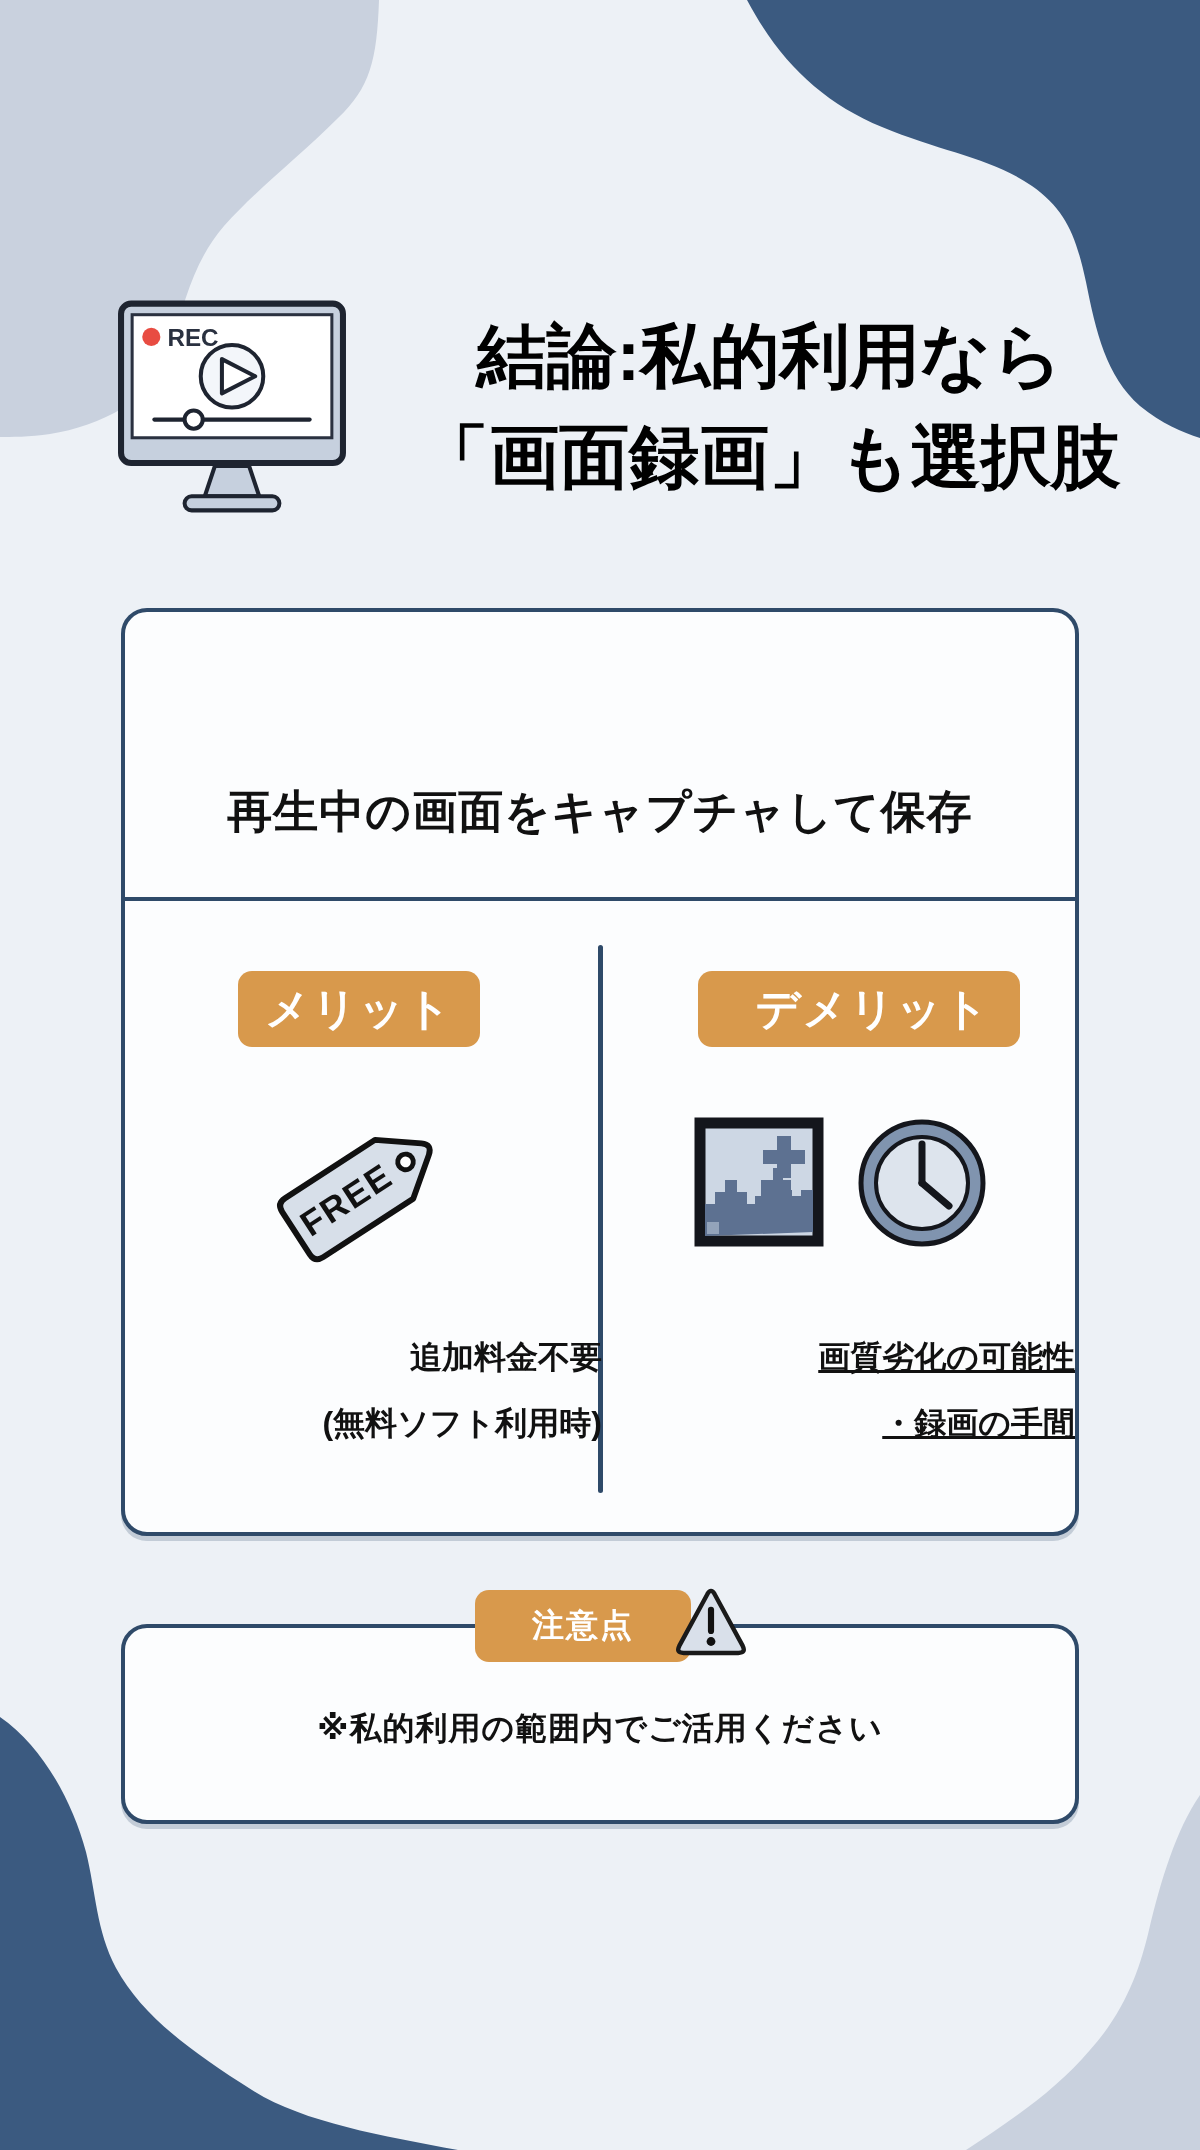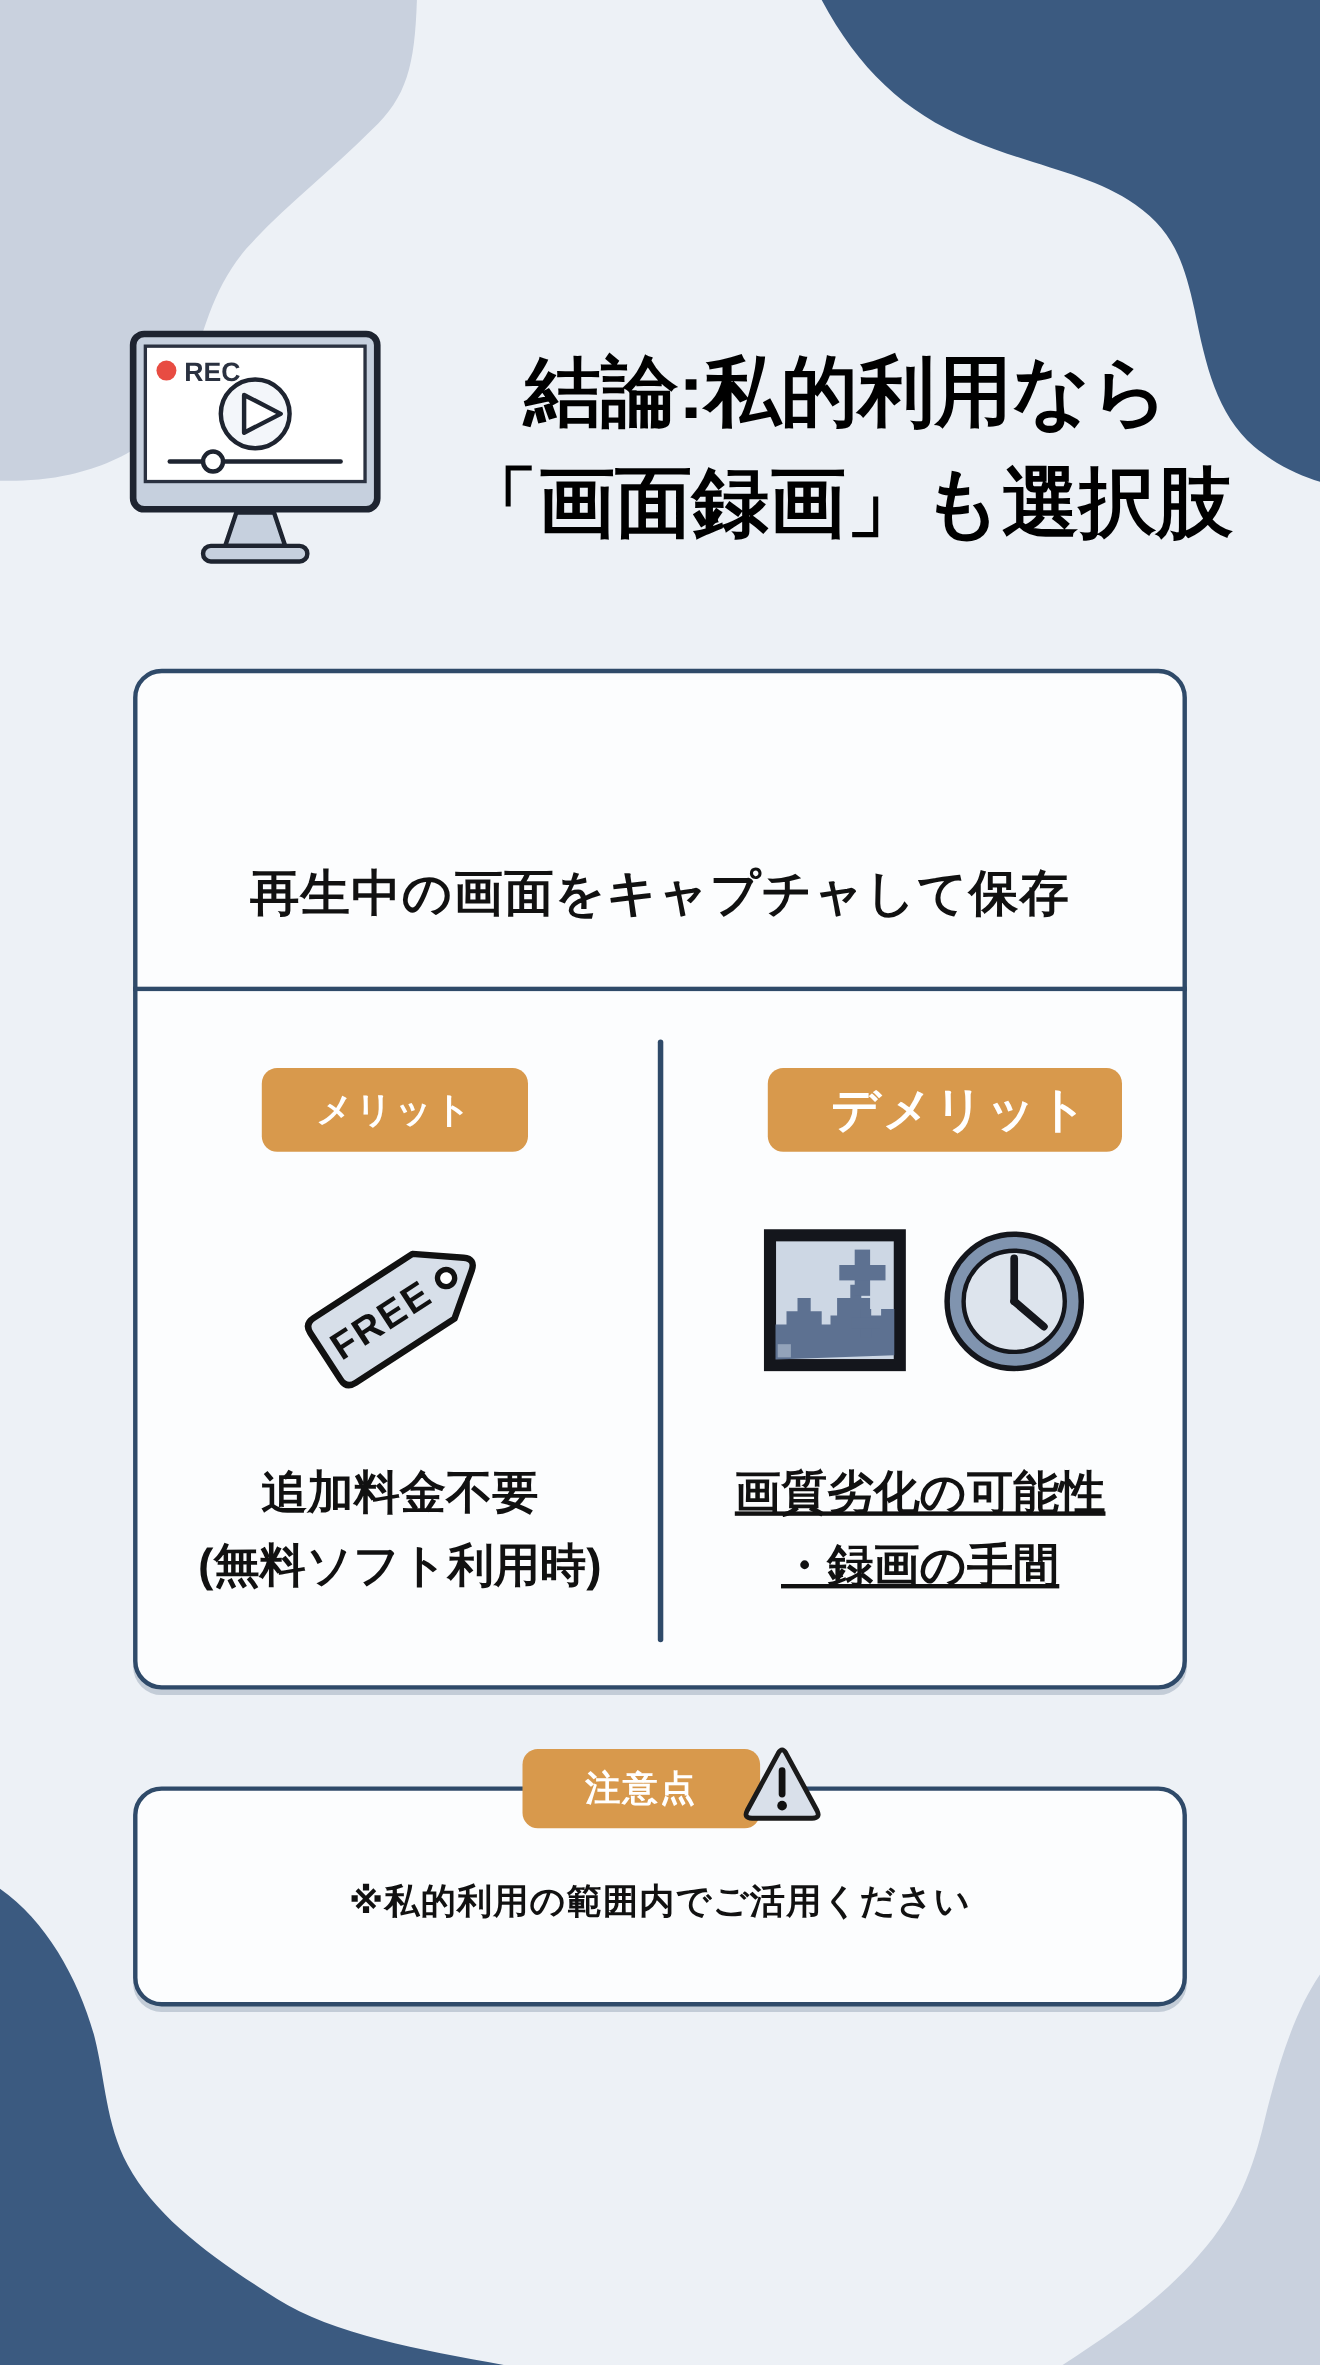--- a/index.html
+++ b/index.html
@@ -21,29 +21,29 @@
 
   .mech-row{position:absolute;top:54px;left:0;right:0;display:flex;justify-content:center;align-items:center;gap:20px;}
   .mech-heading{font-size:58px;font-weight:900;letter-spacing:2px;}
   .mech-desc{position:absolute;top:170px;left:0;right:0;text-align:center;font-size:45px;font-weight:800;letter-spacing:1px;}
 
   .h-divider{position:absolute;top:285px;left:-4px;right:-4px;height:4px;background:#2F4A69;}
   .v-divider{position:absolute;top:333px;left:473px;width:5px;height:548px;background:#2F4A69;border-radius:3px;}
 
   .badge{position:absolute;display:flex;align-items:center;justify-content:center;
          background:#D8994C;color:#fff;font-weight:900;border-radius:14px;}
-  .badge-merit{left:113px;top:359px;width:242px;height:76px;font-size:33px;letter-spacing:2px;}
+  .badge-merit{left:113px;top:359px;width:242px;height:76px;font-size:44px;letter-spacing:2px;}
   .badge-demerit{left:573px;top:359px;width:294px;height:76px;font-size:44px;letter-spacing:2px;padding-left:28px;}
 
   .free-tag{position:absolute;left:138px;top:480px;width:200px;height:195px;}
   .img-icon{position:absolute;left:564px;top:496px;width:140px;height:148px;}
   .clock-icon{position:absolute;left:730px;top:504px;width:134px;height:134px;}
 
-  .col-text{position:absolute;top:712px;width:477px;text-align:center;
-            font-size:42px;font-weight:800;line-height:66px;}
+  .col-text{position:absolute;top:712px;width:477px;text-align:right;
+            font-size:32px;font-weight:800;line-height:66px;}
   .col-text.merit{left:0;}
   .col-text.demerit{left:473px;text-decoration:underline;}
 
   .note-row{position:absolute;left:0;top:1586px;width:1200px;height:96px;z-index:3;}
   .badge-note{left:475px;top:4px;width:216px;height:72px;font-size:32px;letter-spacing:2px;}
   .warning-triangle{position:absolute;left:672px;top:0px;width:78px;height:74px;}
 
   .note-text{font-size:32px;font-weight:800;letter-spacing:1px;padding-top:10px;}
 </style>
 </head>

